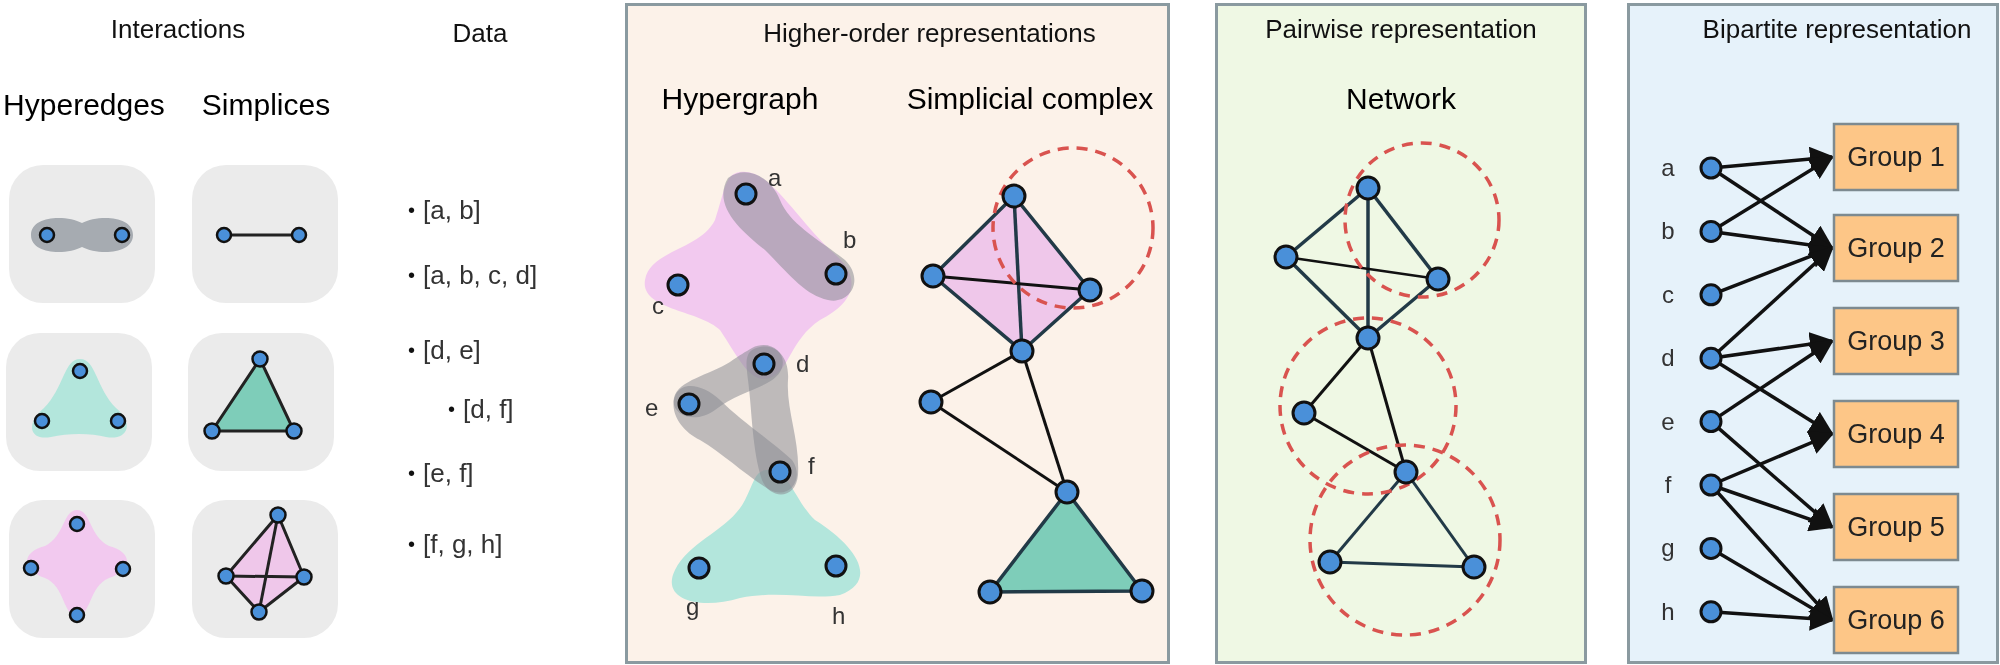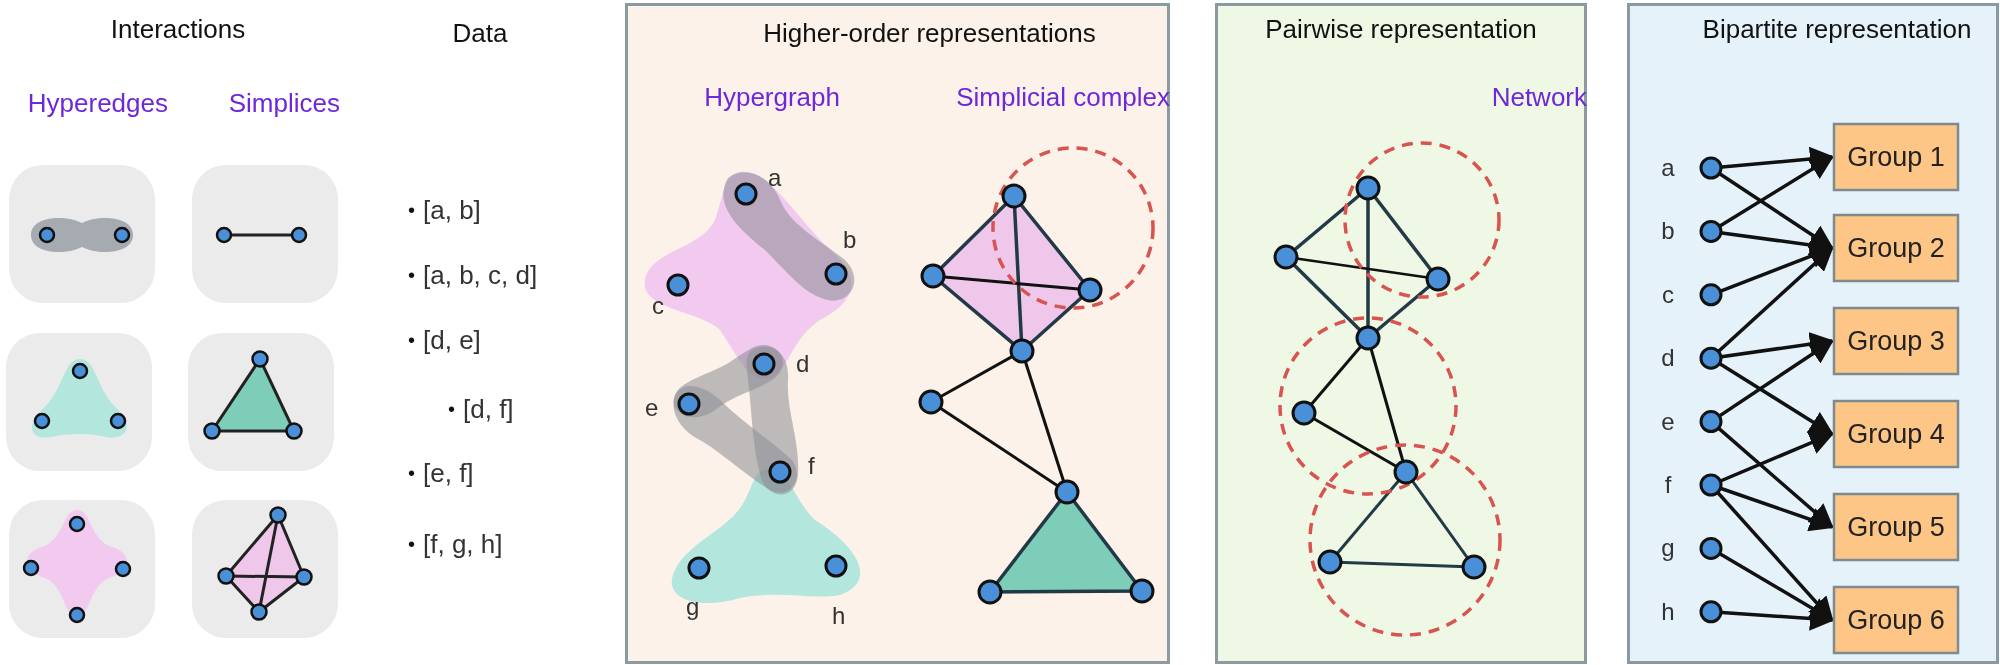--- a/index.html
+++ b/index.html
@@ -1,20 +1,20 @@
 <!DOCTYPE html>
 <html><head>
 <meta charset="utf-8">
 <style>
   html, body { margin:0; padding:0; background:#ffffff; }
   body { width:2000px; height:665px; position:relative; overflow:hidden;
          font-family:"Liberation Sans", "DejaVu Sans", sans-serif; color:#222; }
   .abs { position:absolute; }
   .section-title { font-weight:normal; font-size:26px; color:#111; text-align:center; white-space:nowrap; }
-  .sub-title { font-size:26px; color:#6d28d9; text-align:right; white-space:nowrap; }
+  .sub-title { font-size:30px; color:#000000; text-align:center; white-space:nowrap; }
   .panel { position:absolute; box-sizing:border-box; border:3px solid #8a9aa0; }
   .tile { position:absolute; background:#ebebeb; border-radius:34px; width:146px; height:138px; }
   .tile svg { position:absolute; left:0; top:0; width:146px; height:138px; }
   .data-item { position:absolute; left:408px; font-size:26px; color:#333; white-space:nowrap; }
   .data-item .bullet { font-size:20px; margin-right:8px; position:relative; top:-2px; color:#111; }
   svg.layer { position:absolute; left:0; top:0; width:2000px; height:665px; overflow:visible; }
   .node-label { font-size:24px; fill:#333; font-family:"Liberation Sans", "DejaVu Sans", sans-serif; }
   .group-label { font-size:27px; fill:#222; font-family:"Liberation Sans", "DejaVu Sans", sans-serif; }
 </style>
 </head>
@@ -72,21 +72,21 @@
     <circle cx="86" cy="15" r="7.5" fill="#4a90d9" stroke="#111" stroke-width="2.5"></circle>
     <circle cx="34" cy="76" r="7.5" fill="#4a90d9" stroke="#111" stroke-width="2.5"></circle>
     <circle cx="112" cy="77" r="7.5" fill="#4a90d9" stroke="#111" stroke-width="2.5"></circle>
     <circle cx="67" cy="112" r="7.5" fill="#4a90d9" stroke="#111" stroke-width="2.5"></circle>
   </svg>
 </div>
 
 <div>
   <div class="data-item" style="top:195px;"><span class="bullet">•</span><span>[a, b]</span></div>
   <div class="data-item" style="top:260px;text-align:center;"><span class="bullet">•</span><span>[a, b, c, d]</span></div>
-  <div class="data-item" style="top:325px;text-align:center;"><span class="bullet">•</span><span>[d, e]</span></div>
+  <div class="data-item" style="top:335px;text-align:center;"><span class="bullet">•</span><span>[d, e]</span></div>
   <div class="data-item" style="top:394px;margin-left:40px;"><span class="bullet">•</span><span>[d, f]</span></div>
   <div class="data-item" style="top:458px;"><span class="bullet">•</span><span>[e, f]</span></div>
   <div class="data-item" style="top:529px;"><span class="bullet">•</span><span>[f, g, h]</span></div>
 </div>
 
 <div class="panel" style="left:625px; top:3px; width:545px; height:661px; background:#fcf2e9;"></div>
 <div class="panel" style="left:1215px; top:3px; width:372px; height:661px; background:#eff8e4;"></div>
 <div class="panel" style="left:1627px; top:3px; width:372px; height:661px; background:#e6f2fa;"></div>
 
 <div class="abs section-title" style="left:625px; top:18px; width:545px;padding-left:32px;">Higher-order representations</div>

